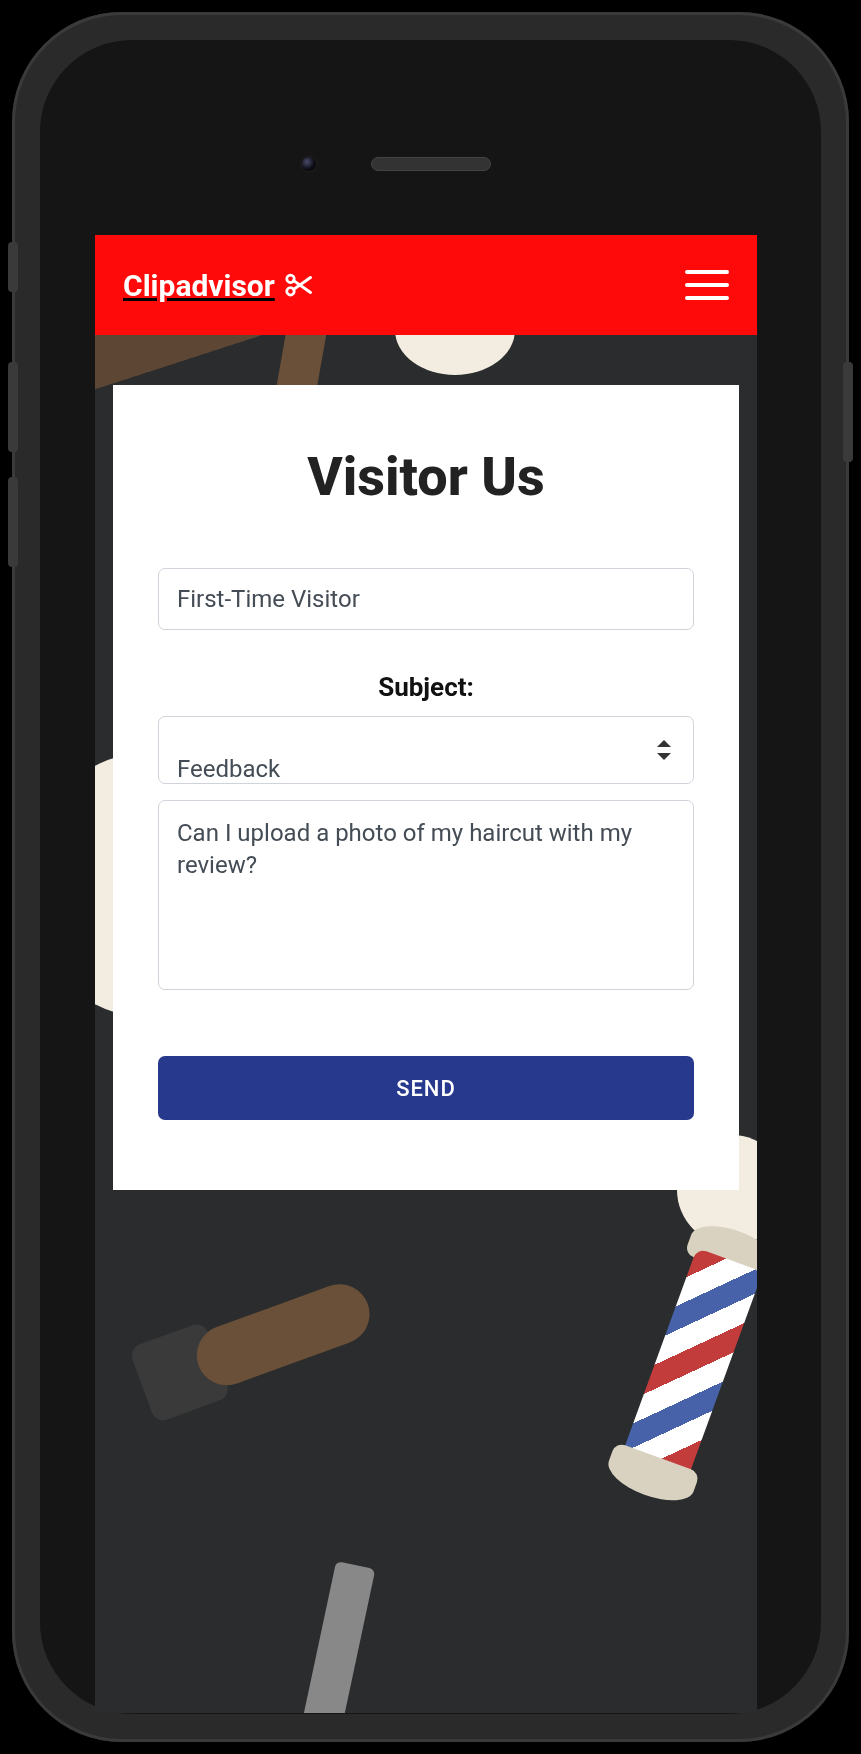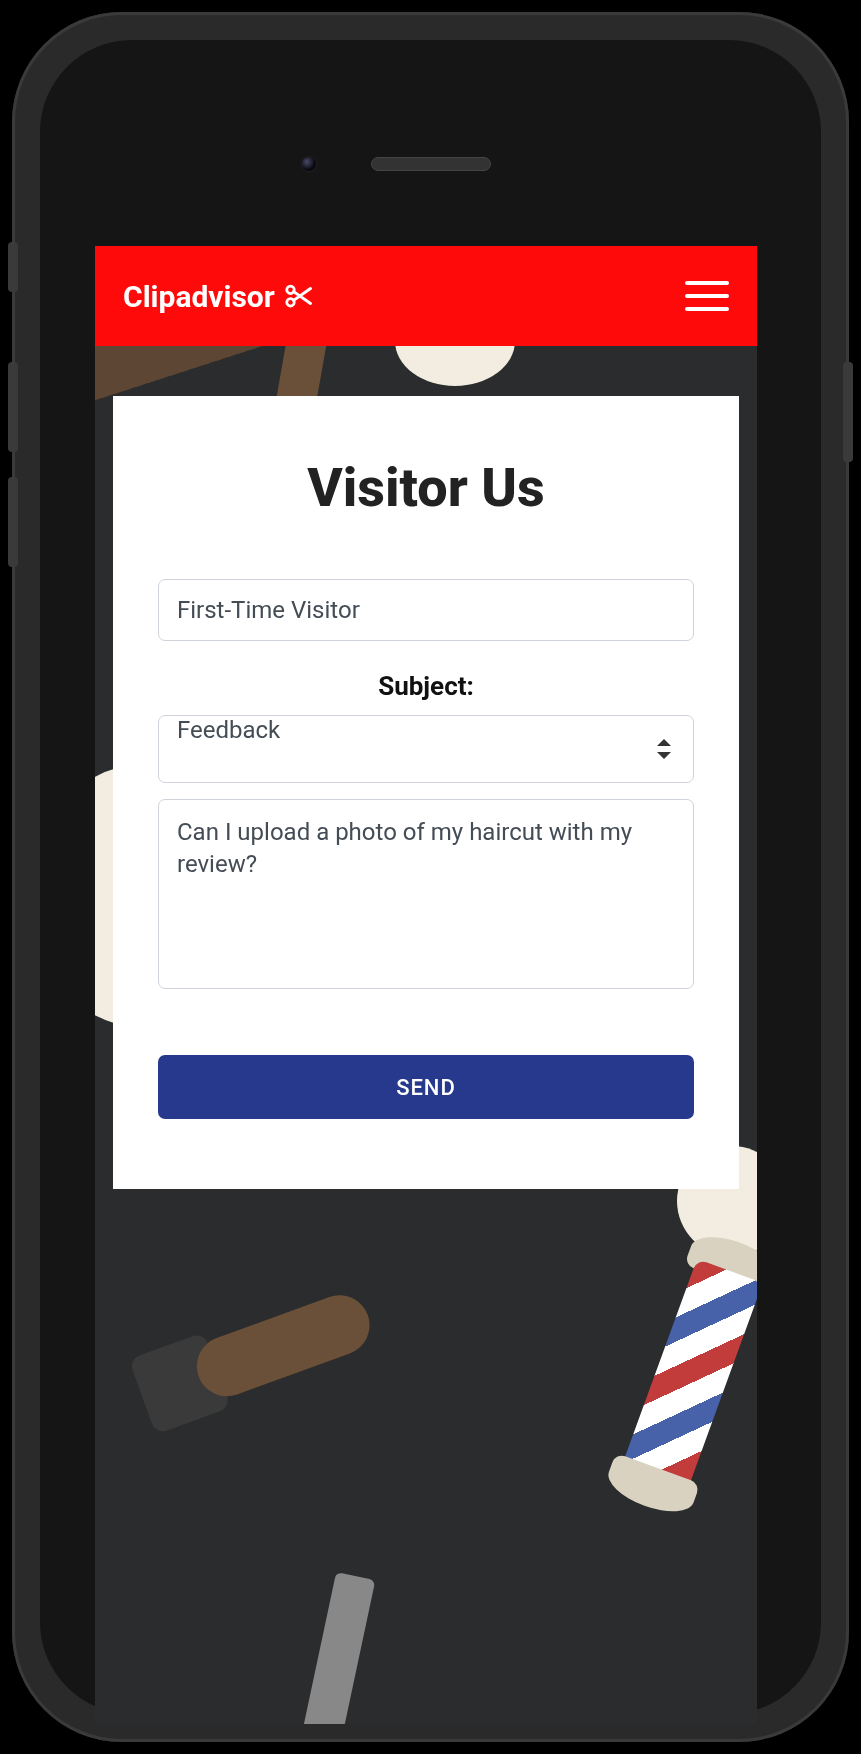--- a/index.html
+++ b/index.html
@@ -69,25 +69,26 @@
     width: 120px;
     height: 120px;
     border-radius: 50%;
     border: 4px solid #2d2d2d;
     background: radial-gradient(circle at 50% 40%, #1e1e1e 0%, #0e0e0e 80%);
   }
   
   .screen {
     position: absolute;
     left: 55px;
-    top: 206px;
+    top: 195px;
     width: 662px;
     height: 1478px;
     background: #2a2c2d;
     overflow: hidden;
+    text-decoration: underline;
   }
   .bg-pattern {
     position: absolute;
     inset: 0;
     background: #2a2c2d;
   }
   
   .tool { position: absolute; }
   .comb1 {
     left: -30px; top: 70px; width: 200px; height: 60px;
@@ -187,41 +188,41 @@
     color: #222;
     font-family: "Segoe UI", Roboto, sans-serif;
   }
   .form-group { margin-top: 18px; }
   .form-group.first { margin-top: 60px; }
   .form-label {
     text-align: center;
     font-size: 26px;
     font-weight: 700;
     color: #111;
-    margin-top: 30px;
+    margin-top: 42px;
     margin-bottom: 14px;
   }
   .input, .select-wrap, .textarea {
     width: 100%;
     border: 1px solid #cfd4da;
     border-radius: 7px;
     background: #fff;
     font-size: 24px;
     color: #444c55;
     font-family: inherit;
   }
   .input {
     height: 62px;
     padding: 0 18px;
   }
   .select-wrap {
     height: 68px;
     position: relative;
     display: flex;
-    align-items: flex-start;
+    align-items: flex-end;
     padding: 0 21px 0 18px;
   }
   .select-caret {
     position: absolute;
     right: 20px;
     top: 50%;
     transform: translateY(-50%);
     width: 16px;
   }
   .select-caret::before, .select-caret::after {

